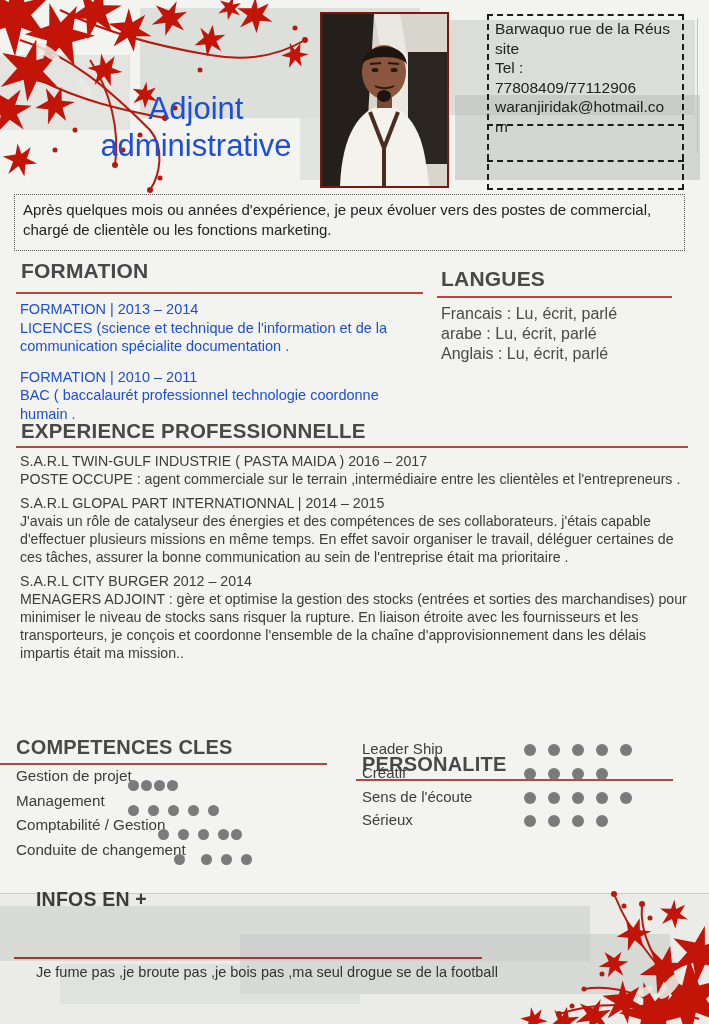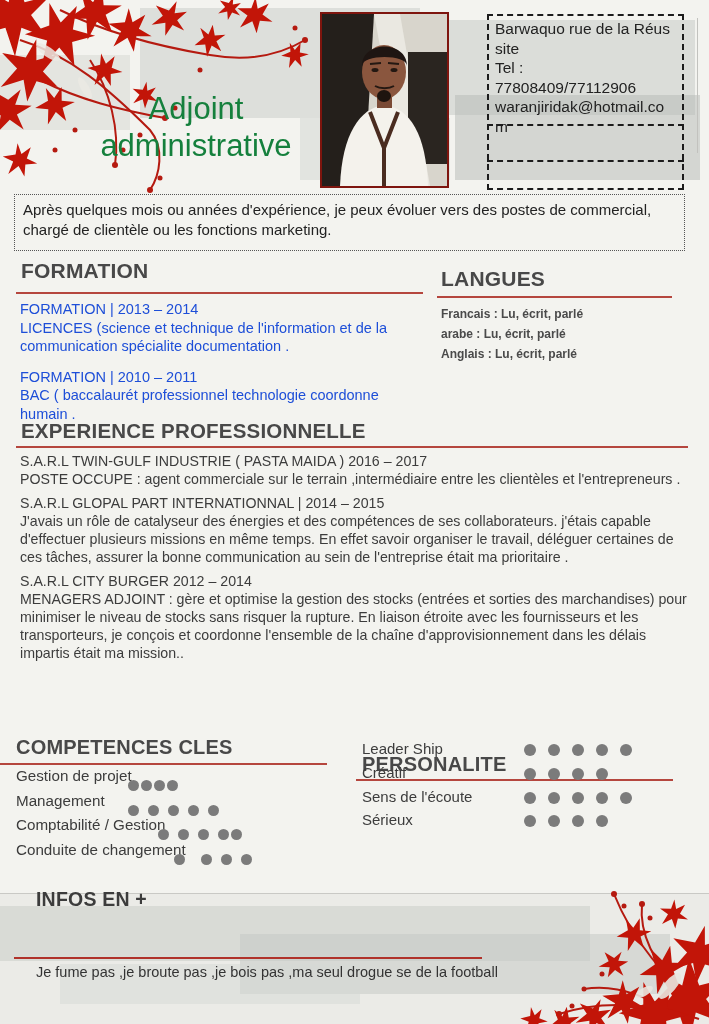--- a/index.html
+++ b/index.html
@@ -5,21 +5,21 @@
   html,body{margin:0;padding:0;}
   .page{
     position:relative;width:709px;height:1024px;overflow:hidden;
     background:#f3f3ef;font-family:"Liberation Sans",sans-serif;color:#414141;
   }
   .abs{position:absolute;}
   .tex{position:absolute;}
   
   .title{
     position:absolute;left:46px;top:90px;width:300px;text-align:center;
-    color:#15803d;font-size:31px;line-height:37px;font-weight:normal;
+    color:#1d4ed8;font-size:31px;line-height:37px;font-weight:normal;
   }
   .photo{
     position:absolute;left:320px;top:12px;width:125px;height:172px;
     border:2px solid #7e150e;background:#d8d5cc;
   }
   .contact-box{
     position:absolute;left:487px;top:14px;width:197px;height:176px;
     border:2px dashed #1c1c1c;box-sizing:border-box;
     padding:3px 6px;font-size:15.5px;line-height:19.5px;color:#222;
   }
@@ -31,21 +31,21 @@
     position:absolute;left:14px;top:194px;width:671px;height:57px;
     border:1px dotted #555;box-sizing:border-box;padding:5px 8px;
     font-size:15px;line-height:20px;color:#222;
   }
   
   .h2{position:absolute;margin:0;font-weight:bold;color:#484848;letter-spacing:.2px;}
   .rule{position:absolute;height:2px;background:#b5463e;}
   
   .form-entries{position:absolute;left:20px;top:300px;width:404px;font-size:14.5px;line-height:18.5px;color:#1d4ed8;}
   .form-entry{margin-bottom:12px;}
-  .lang-list{position:absolute;left:441px;top:304px;width:240px;font-size:12px;line-height:20px;color:#4a4a4a;font-weight:bold;}
+  .lang-list{position:absolute;left:441px;top:304px;width:240px;font-size:16px;line-height:20px;color:#4a4a4a;}
   
   .exp-entries{position:absolute;left:20px;top:452px;width:676px;font-size:14.2px;line-height:18px;color:#3c3c3c;}
   .exp-entry{margin-bottom:6px;}
   
   .comp-rows{position:absolute;left:16px;top:767px;width:330px;}
   .comp-row{position:relative;height:24.5px;font-size:15.2px;color:#3c3c3c;}
   .dots{position:absolute;display:flex;}
   .dot{width:11px;height:11px;border-radius:50%;background:#7b7b7b;flex:none;}
   .comp-row:nth-child(1) .dots{left:112px;top:13px;gap:2px;}
   .comp-row:nth-child(2) .dots{left:112px;top:13px;gap:9px;}

